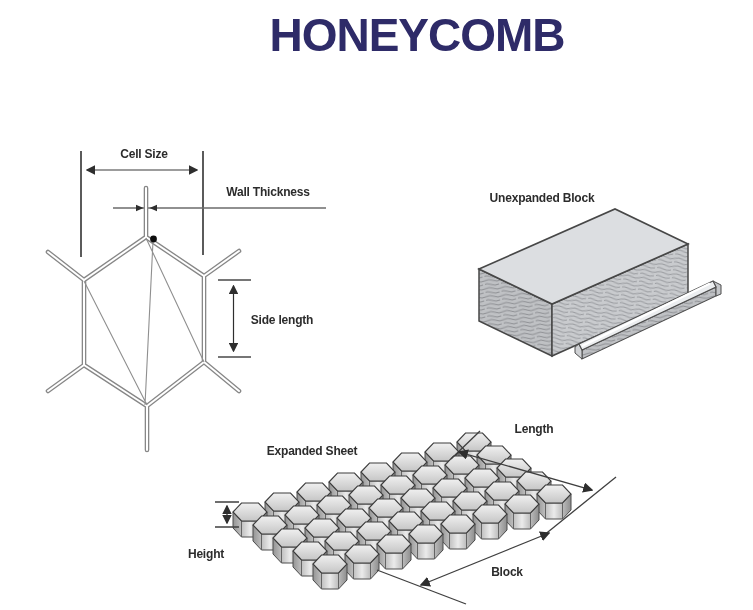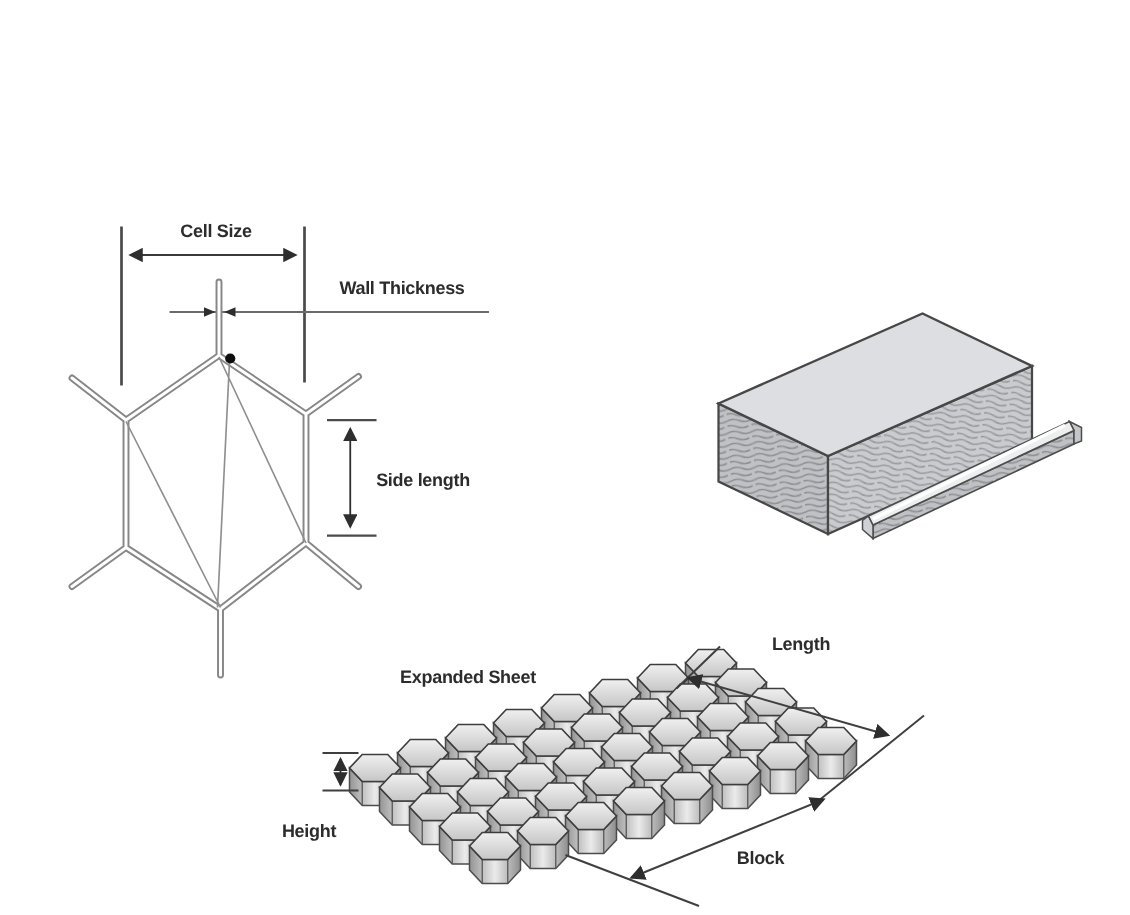--- a/index.html
+++ b/index.html
@@ -253,25 +253,27 @@
       <line x1="549" y1="533" x2="421" y2="585" stroke="#3f3f3f" stroke-width="1.3" marker-start="url(#arr)" marker-end="url(#arr)"></line>
       <line x1="377" y1="570" x2="466" y2="604" stroke="#3f3f3f" stroke-width="1.3"></line>
       <g>
         <path d="M215,502 H239 M215,527 H239" stroke="#3f3f3f" stroke-width="1.4" fill="none"></path>
         <line x1="227" y1="506" x2="227" y2="523" stroke="#2e2e2e" stroke-width="1.2" marker-start="url(#arr)" marker-end="url(#arr)"></line>
       </g>
     </g>
   </svg>
 
   <div class="title" style="color: rgb(46, 43, 104);">
+    <div>HONEYCOMB</div>
   </div>
 
   <div class="lbl" style="left:144px;top:154px;">Cell Size</div>
   <div class="lbl" style="left:268px;top:192px;">Wall Thickness</div>
   <div class="lbl" style="left:282px;top:320px;">Side length</div>
 
+  <div class="lbl" style="left:542px;top:198px;">Unexpanded Block</div>
 
   <div class="lbl big" style="left:312px;top:451px;">Expanded Sheet</div>
   <div class="lbl big" style="left:534px;top:429px;">Length</div>
   <div class="lbl big" style="left:507px;top:572px;">Block</div>
   <div class="lbl big" style="left:206px;top:554px;">Height</div>
 
 </div>
 
 </body></html>

